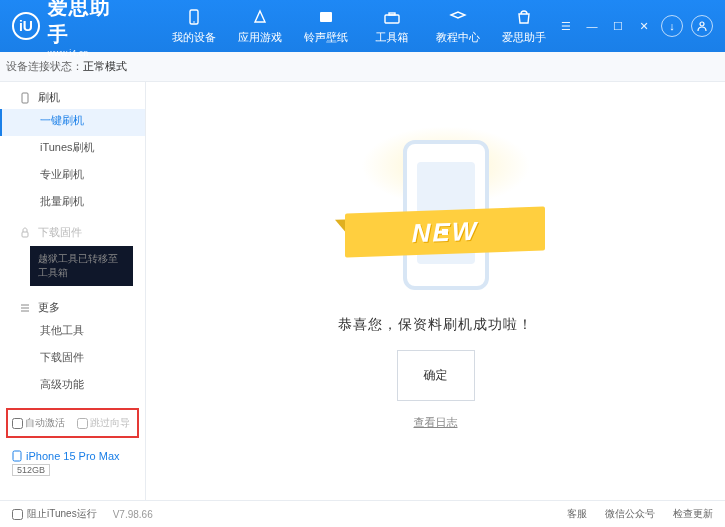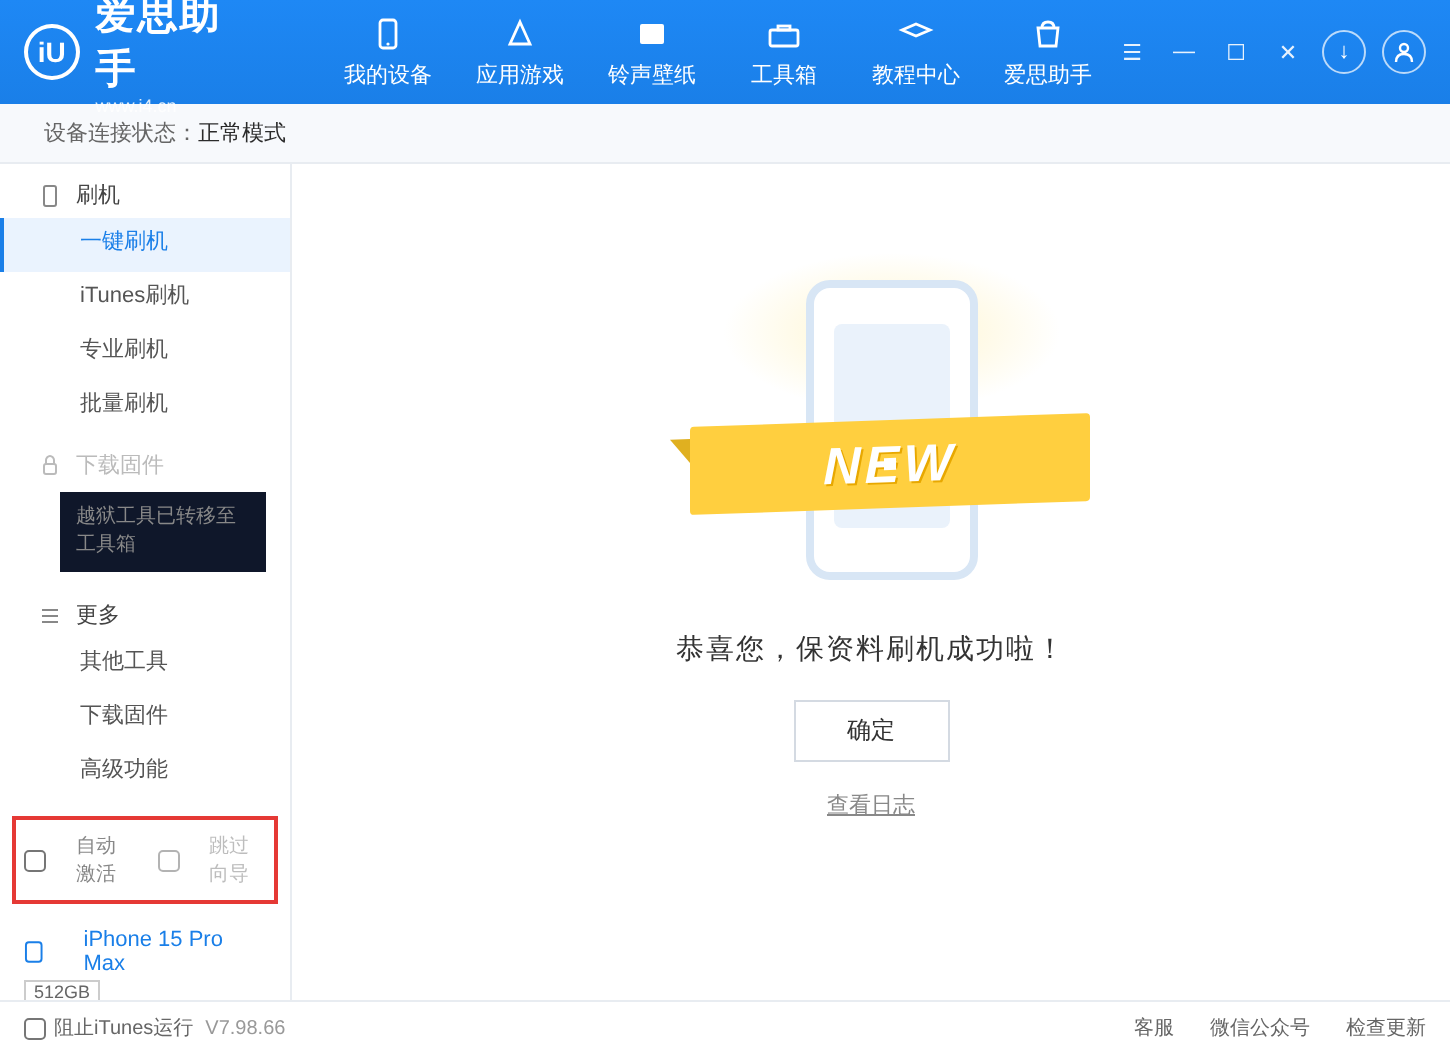--- a/index.html
+++ b/index.html
@@ -13,54 +13,54 @@
 
 .navtabs { display: flex; margin-left: 30px; height: 100%; }
 .navtab { display: flex; flex-direction: column; align-items: center; justify-content: center; width: 66px; font-size: 11px; cursor: pointer; gap: 2px; }
 .navtab.active { background: rgba(255,255,255,0.18); }
 .navtab-icon { width: 20px; height: 20px; display: flex; align-items: center; justify-content: center; }
 
 .winctrl { margin-left: auto; display: flex; gap: 8px; align-items: center; }
 .winctrl-btn { width: 18px; height: 18px; display: flex; align-items: center; justify-content: center; font-size: 11px; cursor: pointer; opacity: 0.9; }
 .winctrl-circle { width: 22px; height: 22px; border: 1.5px solid rgba(255,255,255,0.7); border-radius: 50%; display: flex; align-items: center; justify-content: center; font-size: 11px; cursor: pointer; }
 
-.status-row { height: 30px; background: #f7f9fc; border-bottom: 1px solid #e8ecf1; display: flex; align-items: center; padding: 0 22px; font-size: 11px; color: #666; }
+.status-row { height: 30px; background: #f7f9fc; border-bottom: 1px solid #e8ecf1; display: flex; align-items: center; padding: 0 6px; font-size: 11px; color: #666; }
 .status-val { color: #2b2b2b; font-weight: 500; }
 
 .body-flex { display: flex; height: 418px; }
 
 .sidebar { width: 146px; border-right: 1px solid #e8ecf1; overflow-y: auto; font-size: 11px; color: #555; position: relative; }
 .side-section { padding: 8px 0 4px 18px; display: flex; align-items: center; gap: 6px; font-size: 11px; color: #444; }
 .side-icon { width: 14px; height: 14px; display: flex; align-items: center; justify-content: center; color: #888; }
 .side-item { padding: 4px 0 8px 40px; cursor: pointer; color: #555; }
 .side-item.active { background: #eaf3fe; color: #1a7fe8; border-left: 2px solid #1a7fe8; padding-left: 38px; font-weight: 500; }
 .side-item.boxed { margin: 2px 12px 6px 30px; padding: 6px 8px; background: #0f172a; font-size: 10px; line-height: 1.4; color: #888; }
 
 .check-row { border: 2px solid #e53935; margin: 8px 6px; padding: 6px 4px; display: flex; gap: 12px; font-size: 10px; color: #888; align-items: center; }
-.chk { display: flex; align-items: center; gap: 15px; }
+.chk { display: flex; align-items: center; gap: 2px; }
 .chk input { width: 11px; height: 11px; }
 
 .device-box { padding: 4px 12px 8px 12px; font-size: 10px; }
-.device-name { color: #1a7fe8; font-weight: 500; font-size: 11px; display: flex; align-items: center; gap: 20px; }
+.device-name { color: #1a7fe8; font-weight: 500; font-size: 11px; display: flex; align-items: center; gap: 4px; }
 .device-storage { display: inline-block; border: 1px solid #ccc; padding: 0 4px; font-size: 9px; color: #666; margin-top: 2px; }
 
 .main { flex: 1; position: relative; display: flex; flex-direction: column; align-items: center; padding-top: 40px; }
 .illus { width: 210px; height: 180px; position: relative; }
 .phone-shape { position: absolute; left: 72px; top: 18px; width: 86px; height: 150px; border-radius: 12px; background: #fff; border: 4px solid #d8e6f5; }
 .phone-screen { position: absolute; left: 10px; top: 18px; right: 10px; bottom: 22px; background: #eaf2fb; border-radius: 4px; }
 .halo { position: absolute; left: 30px; top: 4px; width: 170px; height: 80px; border-radius: 50%; background: radial-gradient(ellipse, rgba(255,240,180,0.7) 0%, rgba(255,240,180,0) 70%); }
 .banner { position: absolute; left: 14px; top: 88px; width: 200px; height: 44px; background: #ffcf3f; transform: skewY(-2deg); display: flex; align-items: center; justify-content: center; color: #fff; font-weight: 800; font-size: 26px; font-style: italic; letter-spacing: 2px; text-shadow: 1px 1px 0 #e8a800; border-radius: 2px; }
 .banner::before, .banner::after { content: ''; position: absolute; width: 0; height: 0; border-style: solid; }
 .banner::before { left: -10px; top: 6px; border-width: 0 10px 12px 0; border-color: transparent #e0b020 transparent transparent; }
 
 .success-text { margin-top: 14px; font-size: 14px; color: #333; letter-spacing: 1px; }
-.ok-btn { margin-top: 16px; padding: 6px 26px; border: 1px solid #d4dae2; background: #fff; font-size: 12px; color: #333; cursor: pointer; }
+.ok-btn { margin-top: 16px; padding: 16px 26px; border: 1px solid #d4dae2; background: #fff; font-size: 12px; color: #333; cursor: pointer; }
 .log-link { margin-top: 14px; font-size: 11px; color: #888; text-decoration: underline; cursor: pointer; }
 
-.footer { height: 27px; border-top: 1px solid #e8ecf1; display: flex; align-items: center; padding: 0 12px; font-size: 10px; color: #666; gap: 6px; }
+.footer { height: 27px; border-top: 1px solid #e8ecf1; display: flex; align-items: center; padding: 0 12px; font-size: 10px; color: #666; gap: 16px; }
 .footer-right { margin-left: auto; display: flex; gap: 18px; }
 .footer-chk { display: flex; align-items: center; gap: 4px; }
 .footer-chk input { width: 11px; height: 11px; }
 .foot-link { cursor: pointer; }
 .ver { color: #999; }
 
 svg { display: block; }
 </style>
 </head>
 <body>

